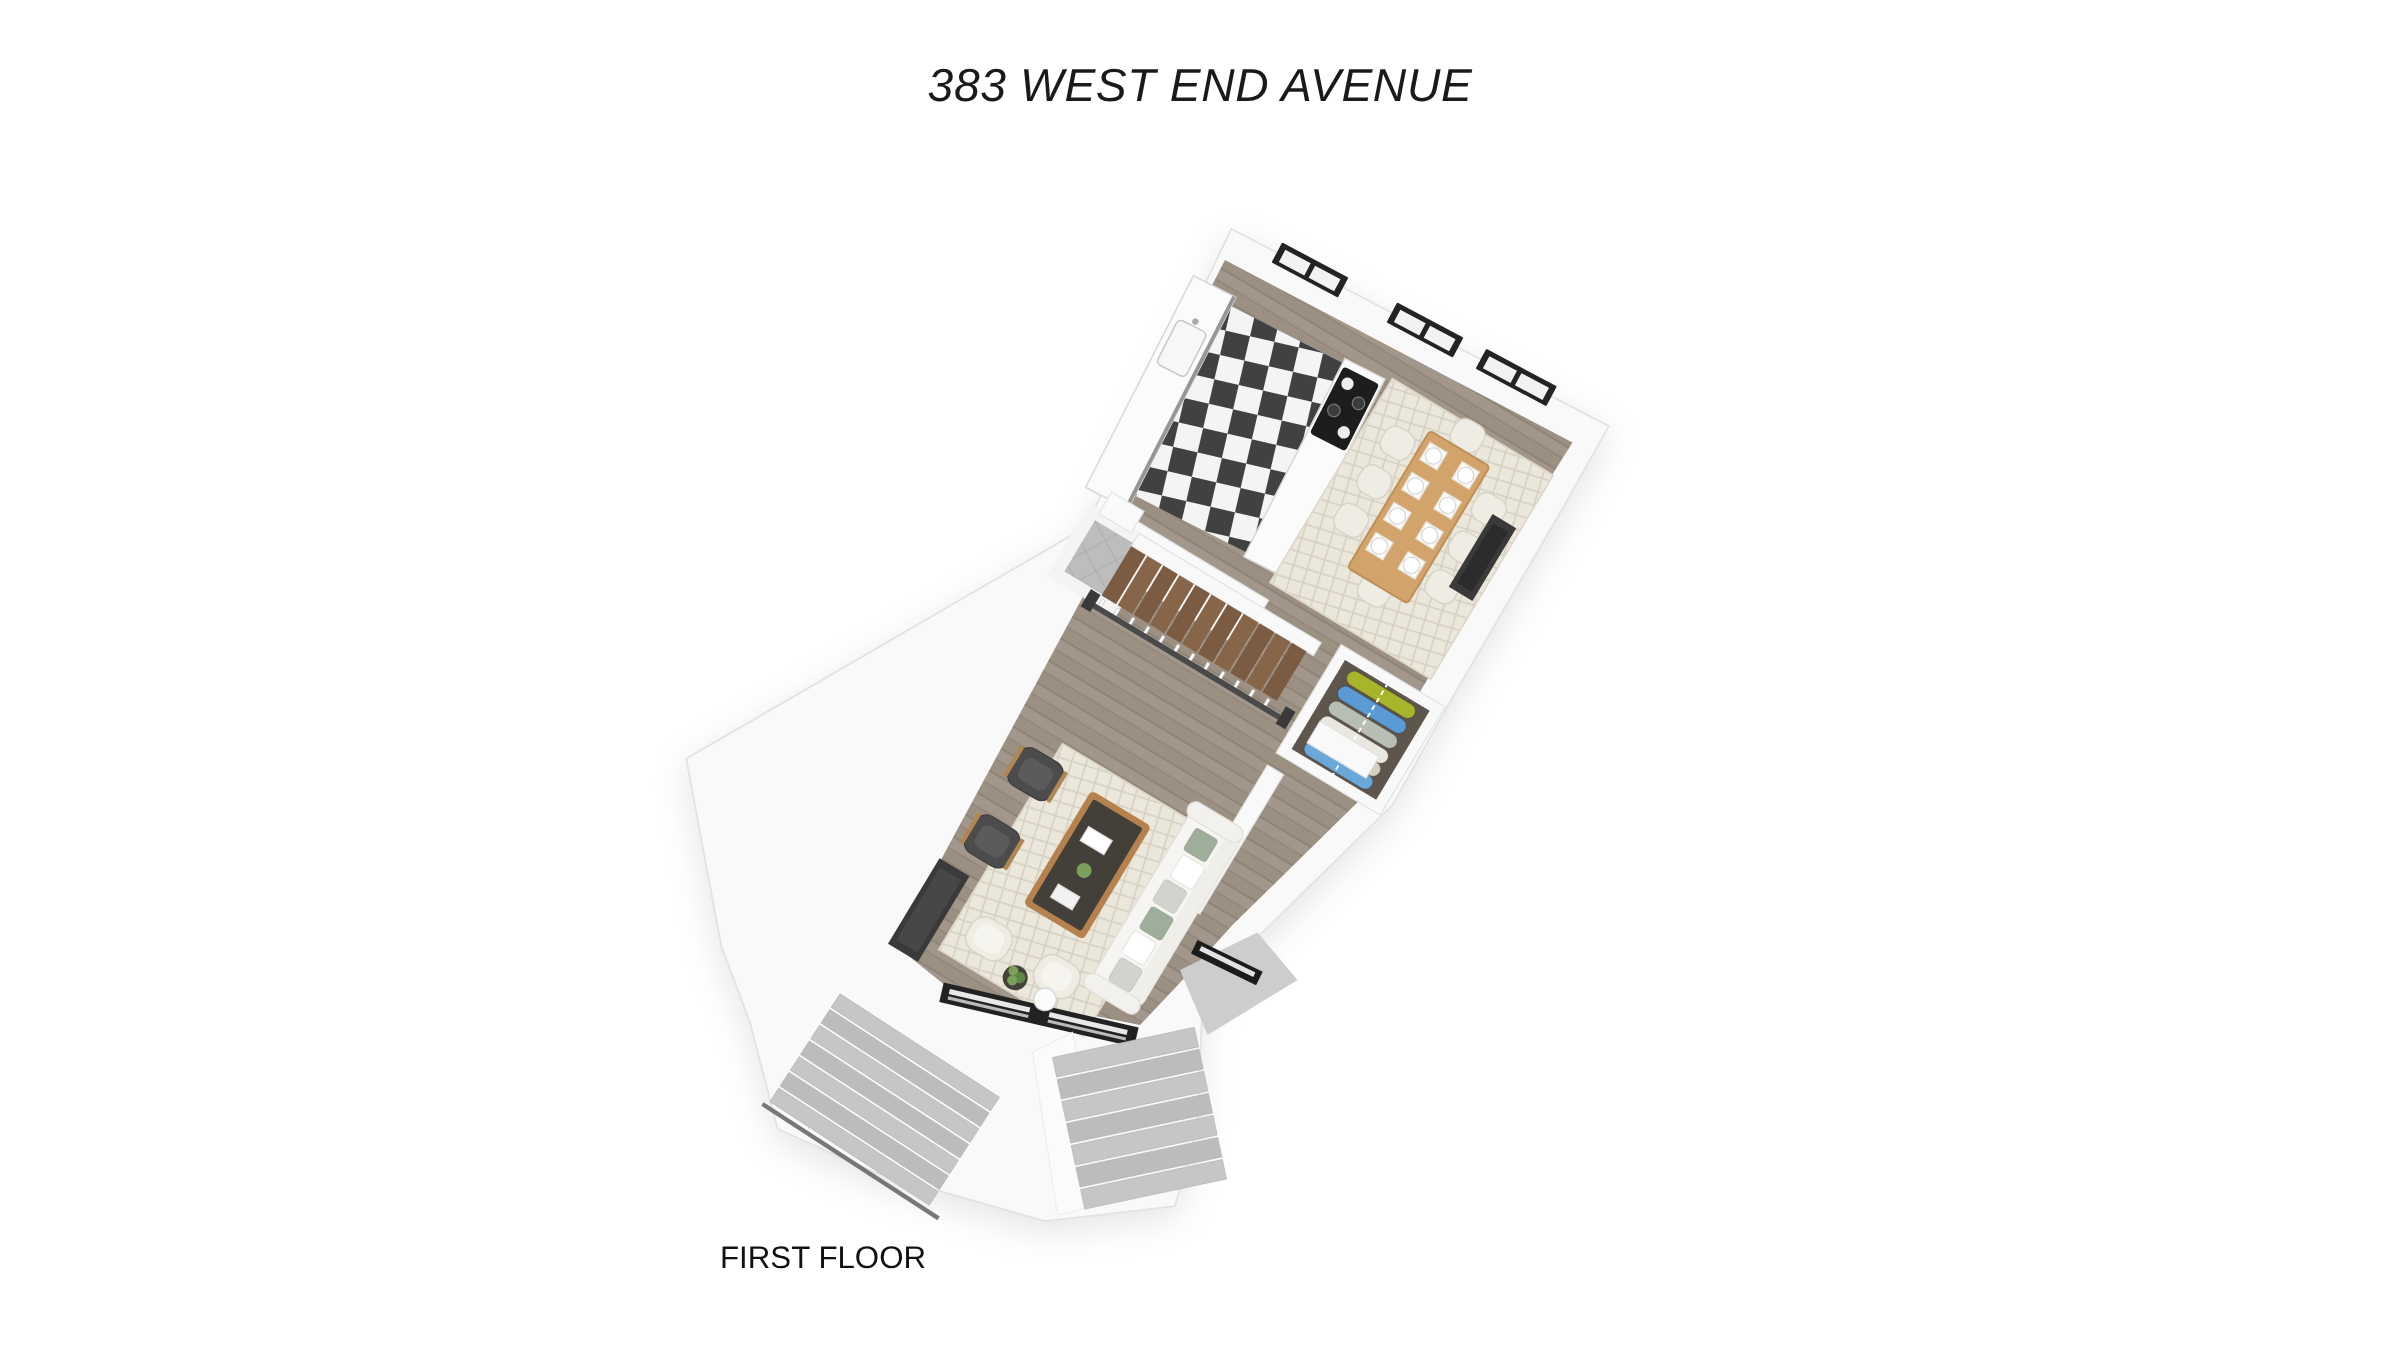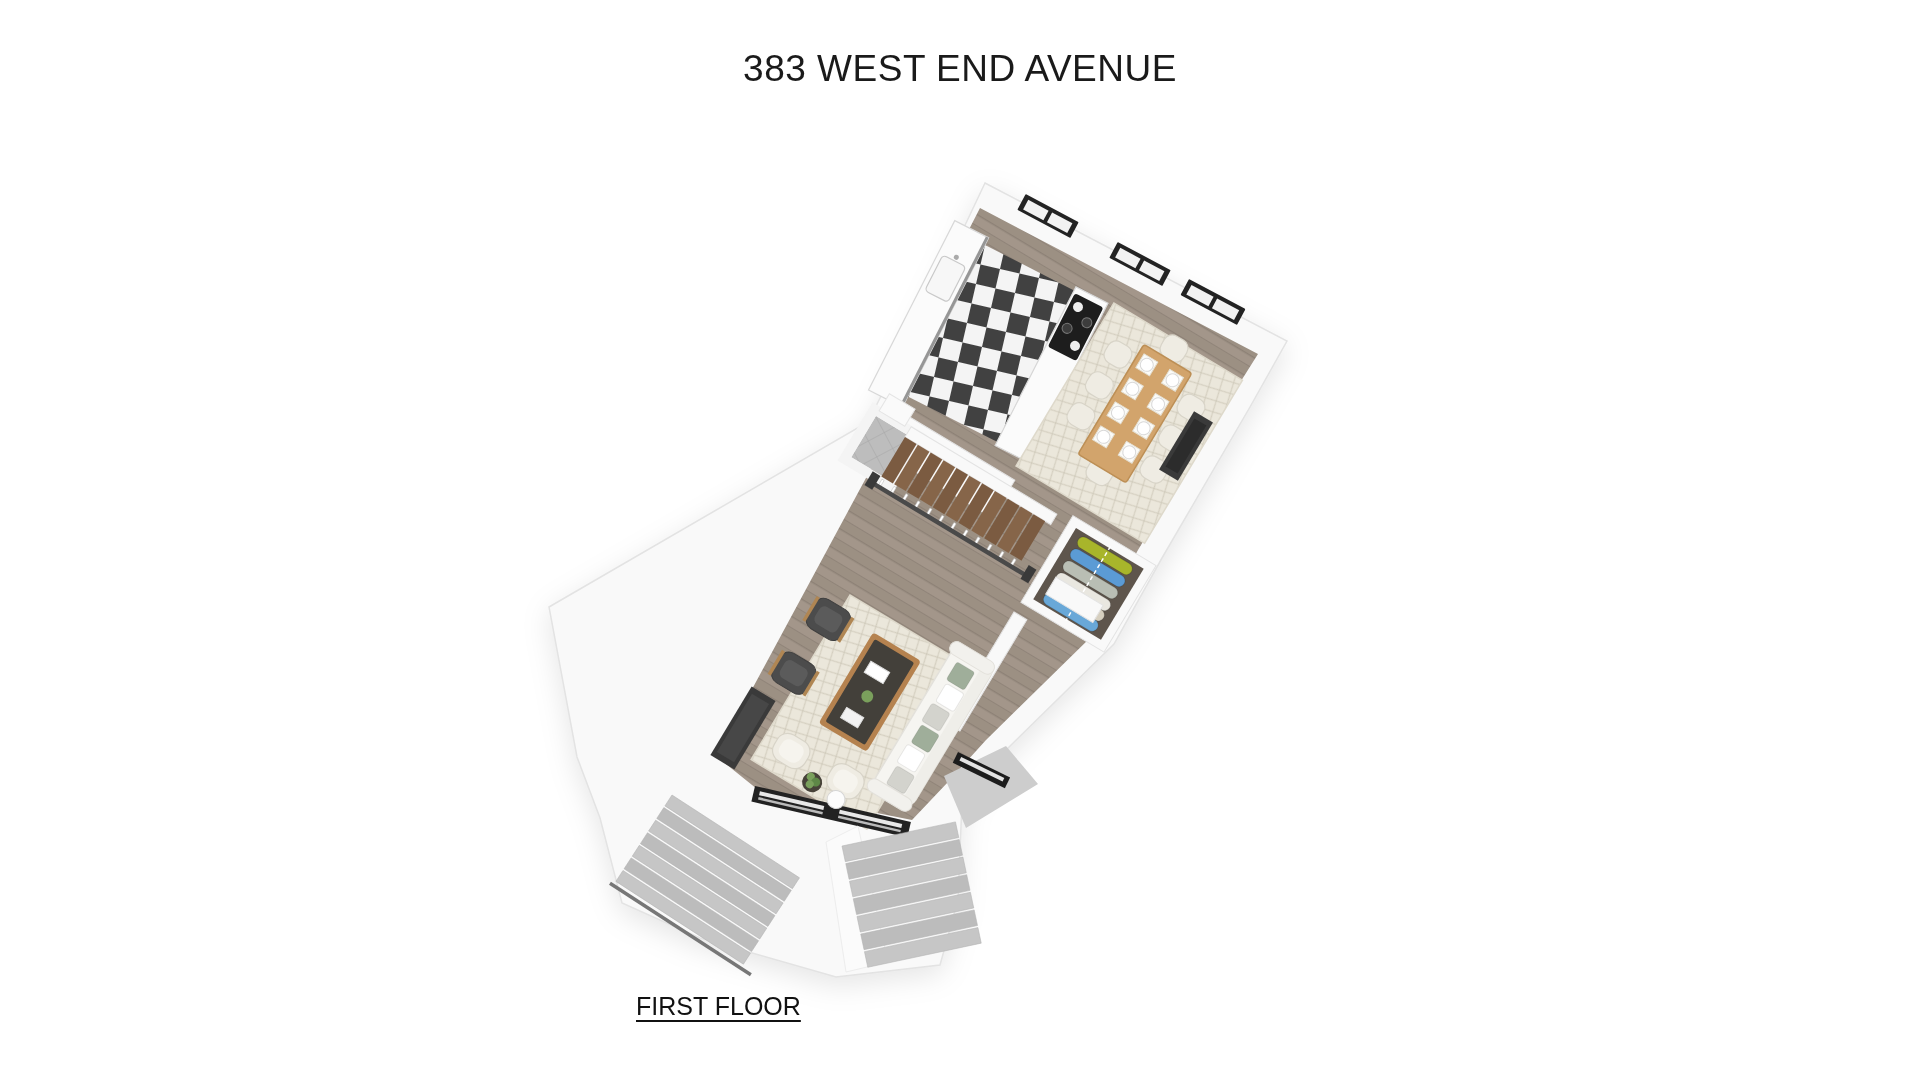--- a/index.html
+++ b/index.html
@@ -1,21 +1,21 @@
 <!DOCTYPE html>
 <html><head>
 <meta charset="utf-8">
 <style>
   html,body{margin:0;padding:0;background:#fff;width:1920px;height:1080px;overflow:hidden;
     font-family:"Liberation Sans", sans-serif;}
   .page{position:relative;width:1920px;height:1080px;background:#fff;}
   .page-title{position:absolute;top:48px;left:960px;transform:translateX(-50%);
-    font-size:37px;letter-spacing:.5px;color:#1a1a1a;white-space:nowrap;}
-  .floor-label{position:absolute;top:992px;left:636px;font-size:25px;color:#111;
-    text-decoration:underline;text-underline-offset:5px;text-decoration-thickness:2px;white-space:nowrap;}
+    font-size:37px;font-style:italic;letter-spacing:.5px;color:#1a1a1a;white-space:nowrap;}
+  .floor-label{position:absolute;top:992px;left:576px;font-size:25px;color:#111;
+    text-underline-offset:5px;text-decoration-thickness:2px;white-space:nowrap;}
   svg.plan{position:absolute;top:0;left:0;}
   .building{filter:drop-shadow(0 8px 14px rgba(0,0,0,.10));}
 </style>
 </head>
 <body>
 
 <div class="page">
 
   <div class="page-title">383 WEST END AVENUE</div>
 

